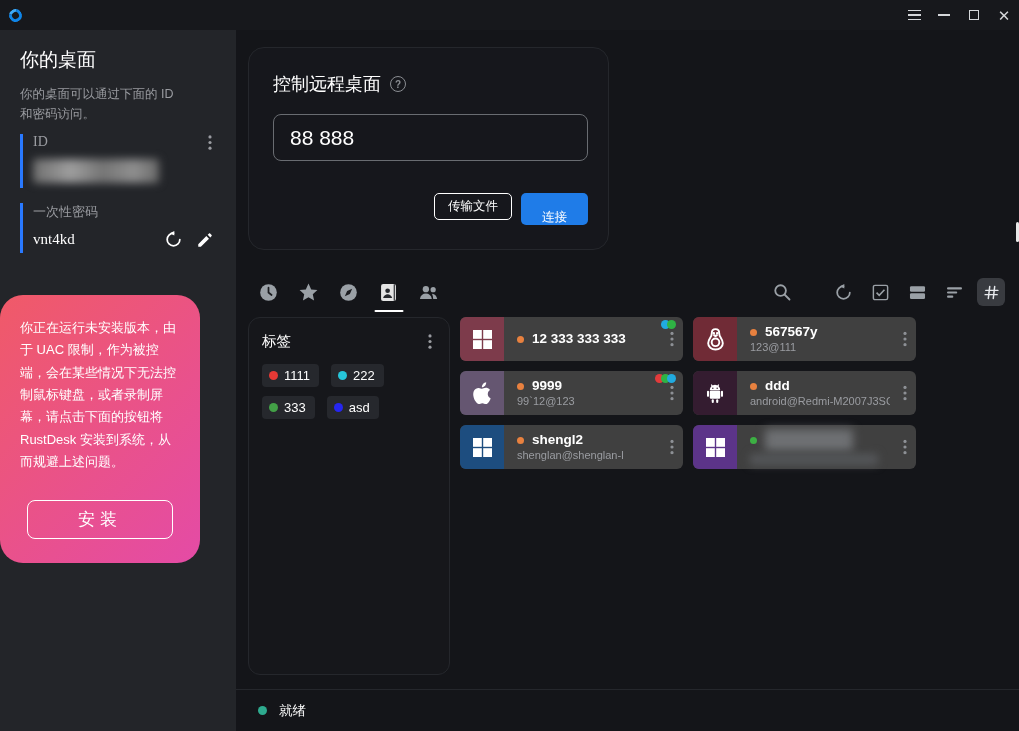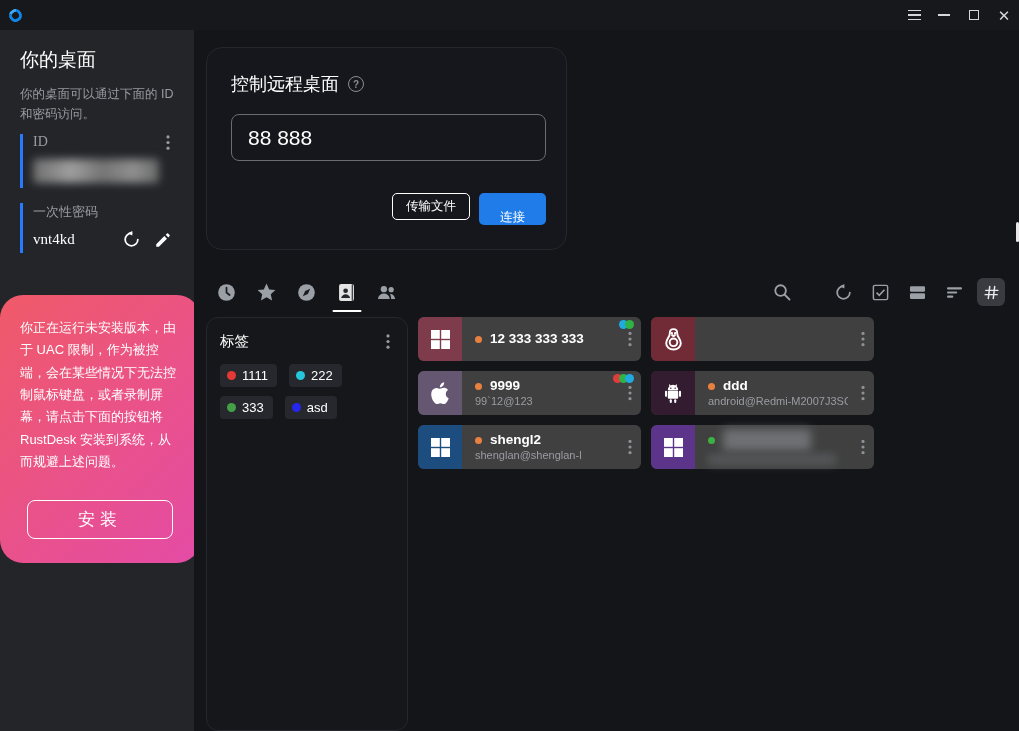--- a/index.html
+++ b/index.html
@@ -17,21 +17,21 @@
   .win-controls { margin-left:auto; display:flex; height:100%; }
   .win-btn { width:30px; height:100%; display:flex; align-items:center; justify-content:center; color:#d5d7da; cursor:pointer; }
   .hamburger { display:flex; flex-direction:column; gap:3px; }
   .hamburger i { display:block; width:13px; height:1.6px; background:#d5d7da; }
   .glyph-min { width:12px; height:1.6px; background:#d5d7da; }
   .glyph-max { width:10px; height:10px; border:1.6px solid #d5d7da; }
   .glyph-close { font-size:15px; line-height:1; }
   
   .app-body { flex:1; display:flex; min-height:0; }
   
-  .sidebar { width:194px; background:#232529; flex-shrink:0; display:flex; flex-direction:column; }
+  .sidebar { width:236px; background:#232529; flex-shrink:0; display:flex; flex-direction:column; }
   .sb-title { font-size:19px; font-weight:500; margin:17px 20px 0 20px; color:#fff; }
   .sb-desc { font-size:12.5px; color:#9a9ca1; line-height:1.6; margin:11px 20px 0 20px; width:162px; }
   .sb-block { border-left:3px solid #2979ff; margin:10px 20px 0 20px; padding-left:10px;font-family:Liberation Serif, serif; }
   .sb-row { display:flex; align-items:center; }
   .sb-label { font-size:14px; color:#9a9ca1; }
   .sb-menu { margin-left:auto; margin-right:4px; color:#9a9ca1; cursor:pointer; }
   .blur-id { width:126px; height:24px; margin:9px 0 5px 0; border-radius:3px;
     background:linear-gradient(90deg,#6f6f6f,#9e9e9e 30%,#757575 55%,#8f8f8f 80%,#6a6a6a); filter:blur(4px); }
   .pw-value { font-size:15px; color:#fff; }
   .pw-icons { margin-left:auto; display:flex; gap:13px; align-items:center; padding-right:2px; color:#fff; }
@@ -331,20 +331,27 @@
 
           <div class="peer">
             <div class="peer-tile" style="background-color: rgb(112, 43, 54);">
               <svg viewBox="0 0 24 24" width="27" height="27" fill="none" stroke="#fff" stroke-width="1.7" stroke-linecap="round" stroke-linejoin="round">
                   <path d="M12 2.8c-2 0-3.3 1.5-3.3 3.6 0 1.3-.4 2.5-1.3 3.9-1 1.6-1.9 3.2-1.9 5 0 3.2 2.9 5.6 6.5 5.6s6.5-2.4 6.5-5.6c0-1.8-.9-3.4-1.9-5-.9-1.4-1.3-2.6-1.3-3.9 0-2.1-1.3-3.6-3.3-3.6z"></path>
                   <circle cx="12" cy="14.5" r="3.4"></circle>
                   <path d="M10.4 6.4h.2M13.4 6.4h.2" stroke-width="2"></path>
                   <path d="M10.7 8.1l1.3.9 1.3-.9"></path>
                 </svg>
             </div>
+            <div class="peer-body">
+              <div class="peer-top">
+                <span class="pdot" style="background-color: rgb(232, 129, 63);"></span>
+                <span class="peer-name">567567y</span>
+              </div>
+              <div class="peer-host">123@111</div>
+            </div>
             <div class="peer-menu">
                 <svg viewBox="0 0 4 16" width="4" height="15" fill="currentColor">
                   <circle cx="2" cy="2" r="1.7"></circle>
                   <circle cx="2" cy="8" r="1.7"></circle>
                   <circle cx="2" cy="14" r="1.7"></circle>
                 </svg>
               </div>
           </div>
 
           <div class="peer">
@@ -452,15 +459,19 @@
                   <circle cx="2" cy="2" r="1.7"></circle>
                   <circle cx="2" cy="8" r="1.7"></circle>
                   <circle cx="2" cy="14" r="1.7"></circle>
                 </svg>
               </div>
           </div>
 
         </div>
       </div>
 
+      <div class="statusbar">
+        <span class="status-dot" style="background-color: rgb(46, 171, 143);"></span>
+        <span class="status-label">就绪</span>
+      </div>
     </div>
   </div>
 </div>
 
 </body></html>

